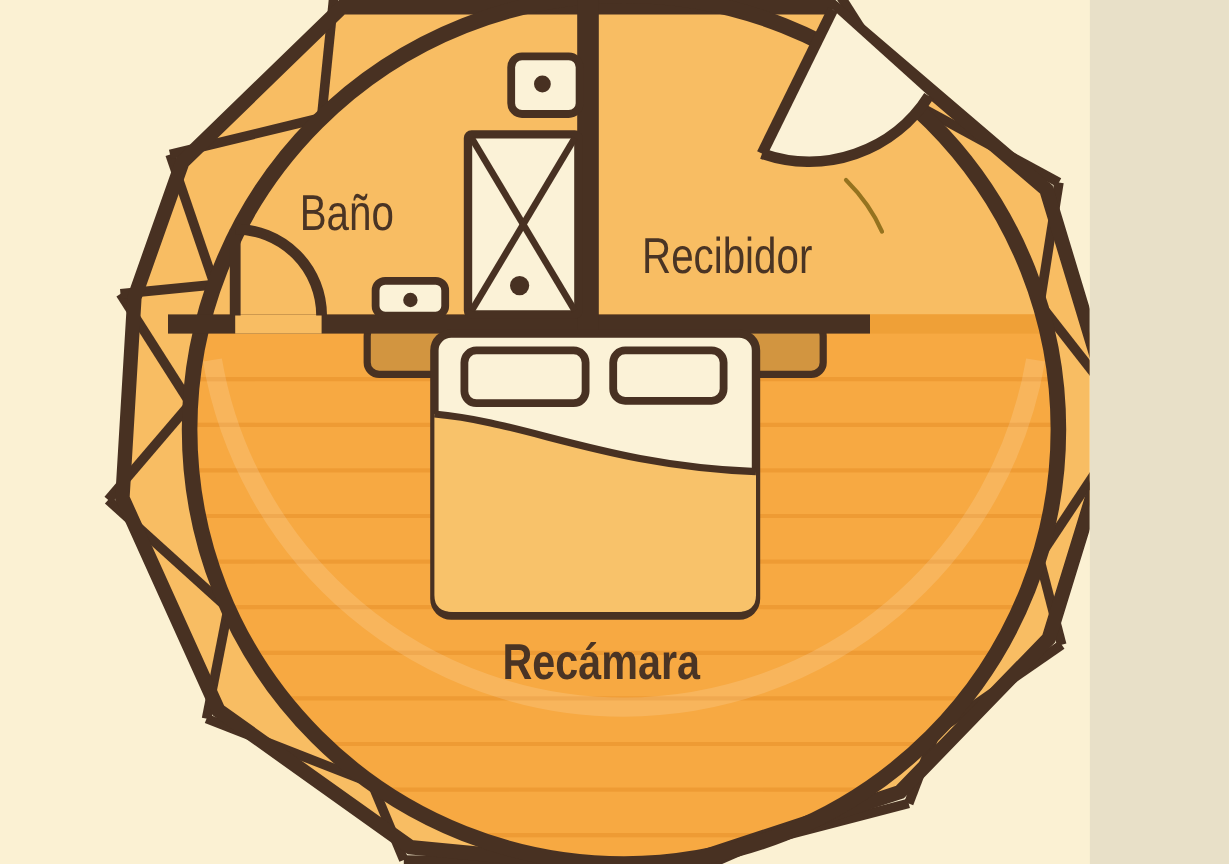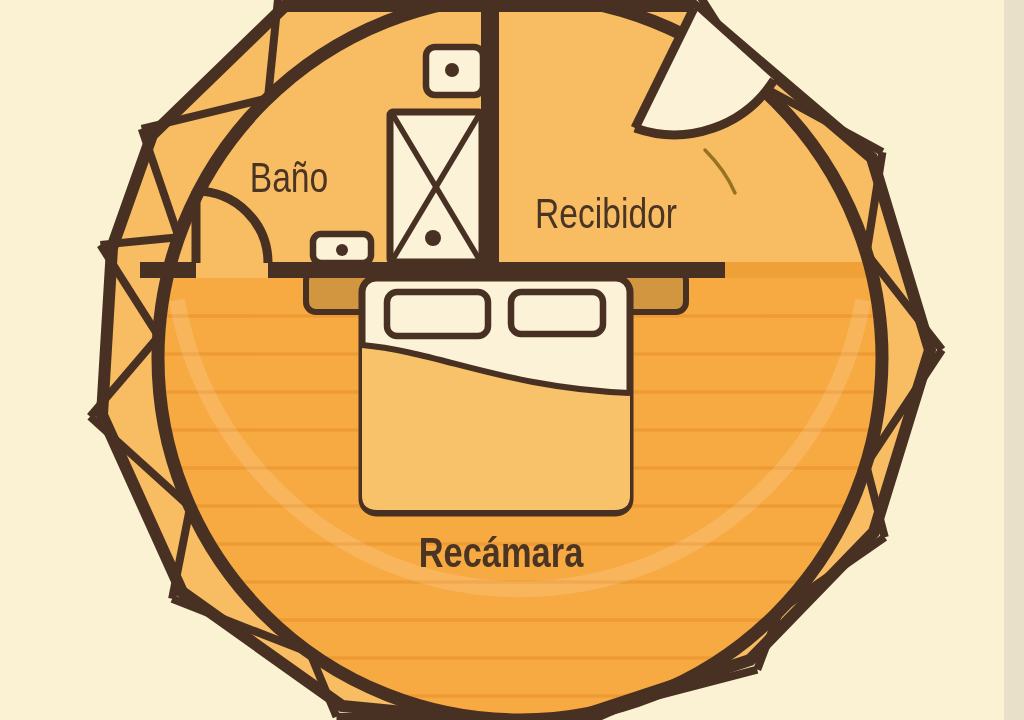--- a/index.html
+++ b/index.html
@@ -1,17 +1,17 @@
 <!DOCTYPE html>
 <html><head>
 <meta charset="utf-8">
 <style>
   html, body { margin: 0; padding: 0; background: #e8e0c8; }
   .stage {
-    width: 1004px; height: 720px;
+    width: 908px; height: 720px;
     position: relative; overflow: hidden;
     background: var(--c-bg);
     font-family: "Liberation Sans", sans-serif;
   }
   svg { display: block; }
   .bg          { fill: var(--c-bg); }
   .poly-fill   { fill: var(--c-room); }
   .poly-stroke { fill: none; stroke: var(--c-line); stroke-width: 12; stroke-linejoin: miter; }
   .facet       { stroke: var(--c-line); stroke-width: 8; fill: none; stroke-linecap: butt; }
   .dome        { fill: none; stroke: var(--c-line); stroke-width: 13; }

